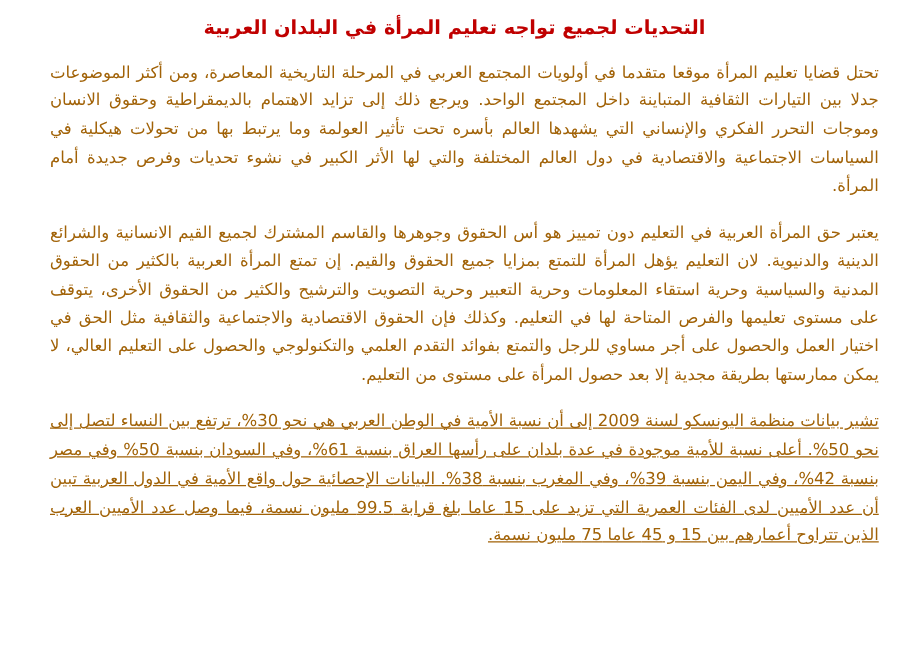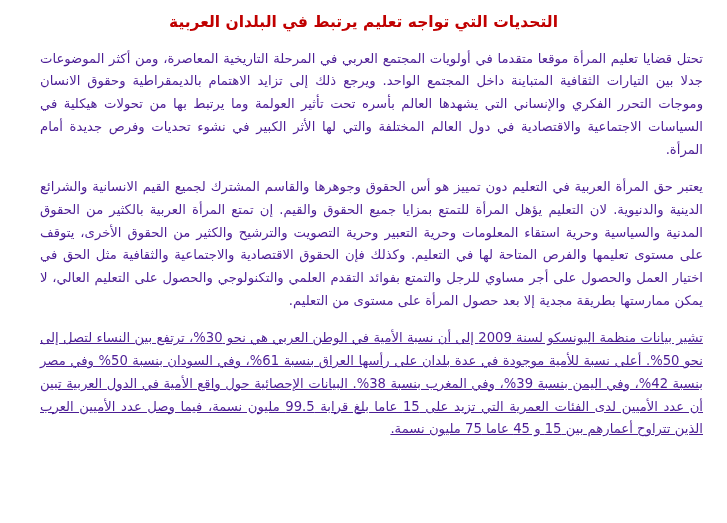--- a/index.html
+++ b/index.html
@@ -27,37 +27,37 @@
     font-size: 15.5px;
     text-align: center;
     line-height: 1.4;
     margin: 2px 0 14px 0;
     direction: rtl;
   }
   .para {
     direction: rtl;
     text-align: justify;
     text-align-last: right;
-    color: #4c1d95;
+    color: #a16207;
     font-size: 13.2px;
     line-height: 1.72;
     margin: 0 0 15px 16px;
     padding: 0 2px;
   }
   .para:last-child {
     margin-bottom: 0;
     text-decoration: underline;
   }
 </style>
 </head>
 <body>
 
 <div class="page">
 
-  <div class="doc-title">التحديات التي تواجه تعليم يرتبط في البلدان العربية</div>
+  <div class="doc-title">التحديات لجميع تواجه تعليم المرأة في البلدان العربية</div>
 
   <p class="para">تحتل قضايا تعليم المرأة موقعا متقدما في أولويات المجتمع العربي في المرحلة التاريخية المعاصرة، ومن أكثر الموضوعات جدلا بين التيارات الثقافية المتباينة داخل المجتمع الواحد. ويرجع ذلك إلى تزايد الاهتمام بالديمقراطية وحقوق الانسان وموجات التحرر الفكري والإنساني التي يشهدها العالم بأسره تحت تأثير العولمة وما يرتبط بها من تحولات هيكلية في السياسات الاجتماعية والاقتصادية في دول العالم المختلفة والتي لها الأثر الكبير في نشوء تحديات وفرص جديدة أمام المرأة.</p>
 
   <p class="para">يعتبر حق المرأة العربية في التعليم دون تمييز هو أس الحقوق وجوهرها والقاسم المشترك لجميع القيم الانسانية والشرائع الدينية والدنيوية. لان التعليم يؤهل المرأة للتمتع بمزايا جميع الحقوق والقيم. إن تمتع المرأة العربية بالكثير من الحقوق المدنية والسياسية وحرية استقاء المعلومات وحرية التعبير وحرية التصويت والترشيح والكثير من الحقوق الأخرى، يتوقف على مستوى تعليمها والفرص المتاحة لها في التعليم. وكذلك فإن الحقوق الاقتصادية والاجتماعية والثقافية مثل الحق في اختيار العمل والحصول على أجر مساوي للرجل والتمتع بفوائد التقدم العلمي والتكنولوجي والحصول على التعليم العالي، لا يمكن ممارستها بطريقة مجدية إلا بعد حصول المرأة على مستوى من التعليم.</p>
 
   <p class="para">تشير بيانات منظمة اليونسكو لسنة 2009 إلى أن نسبة الأمية في الوطن العربي هي نحو 30%، ترتفع بين النساء لتصل إلى نحو 50%. أعلى نسبة للأمية موجودة في عدة بلدان على رأسها العراق بنسبة 61%، وفي السودان بنسبة 50% وفي مصر بنسبة 42%، وفي اليمن بنسبة 39%، وفي المغرب بنسبة 38%. البيانات الإحصائية حول واقع الأمية في الدول العربية تبين أن عدد الأميين لدى الفئات العمرية التي تزيد على 15 عاما بلغ قرابة 99.5 مليون نسمة، فيما وصل عدد الأميين العرب الذين تتراوح أعمارهم بين 15 و 45 عاما 75 مليون نسمة.</p>
 
 </div>
 
 </body></html>

